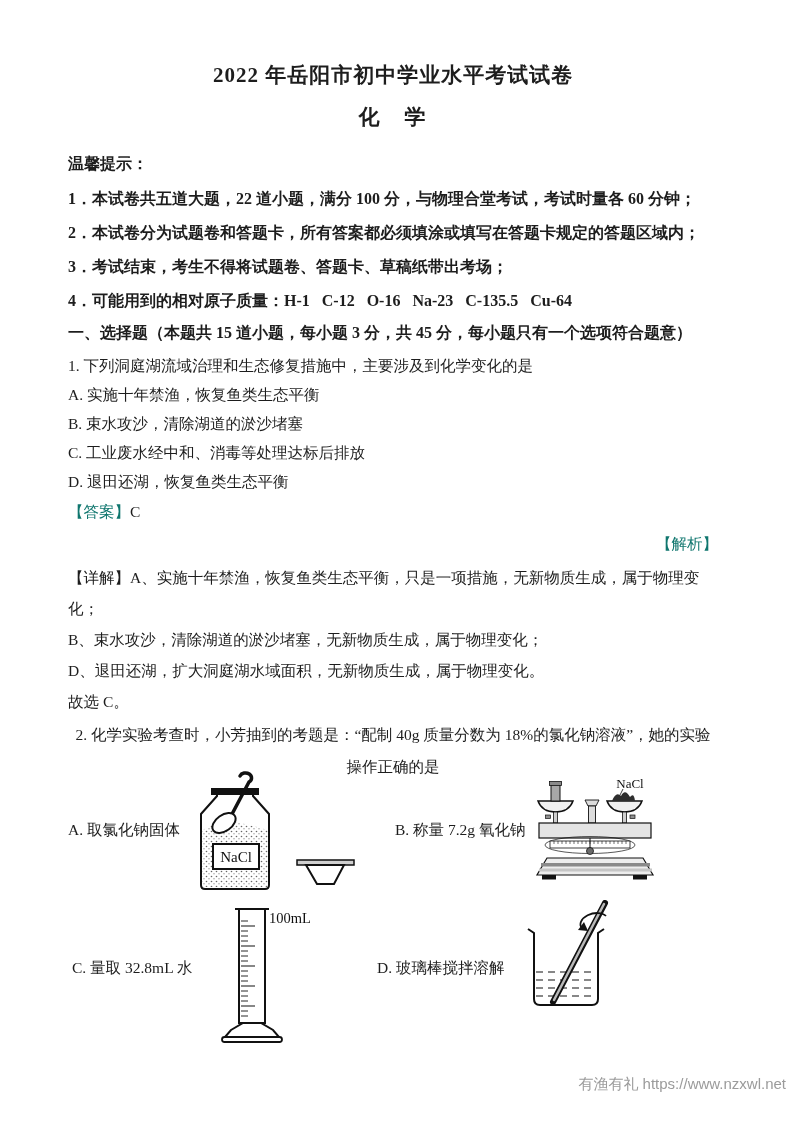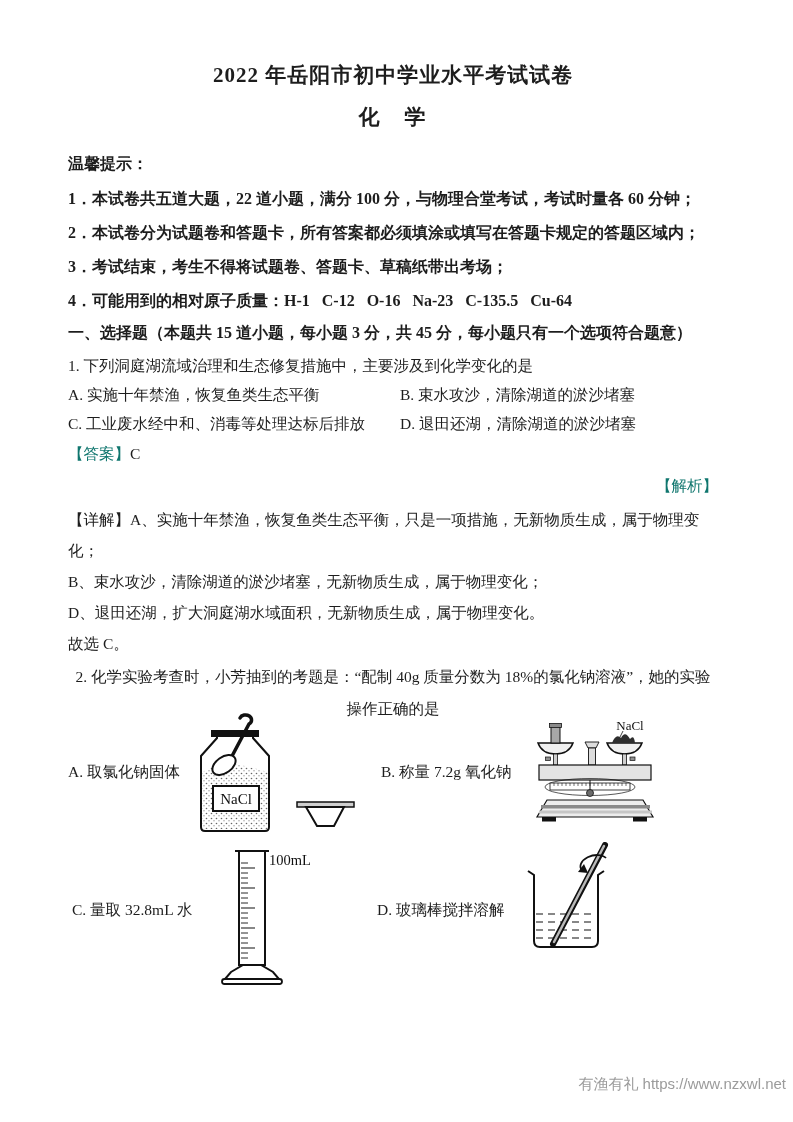--- a/index.html
+++ b/index.html
@@ -22,21 +22,21 @@
   .subject {
     margin:12px 0 0; font-size:21px; line-height:30px;
     text-align:center; font-weight:bold; letter-spacing:2px;
   }
   .notice-h { margin-top:20px; font-size:16px; font-weight:bold; line-height:24px; }
   .note { font-size:16px; font-weight:bold; line-height:34px; white-space:pre-wrap; }
   .note.first { margin-top:6px; }
   .section-h { font-size:16px; font-weight:bold; line-height:30px; white-space:pre-wrap; }
 
   .stem { line-height:28px; margin-top:4px; white-space:pre-wrap; }
-  .opt-row { display:flex; line-height:29px; }
+  .opt-row { display:flex; line-height:29px;flex-direction:column; }
   .opt-left { width:332px; }
   .opt-right { flex:1; }
 
   .ans-line { margin-top:2px; line-height:28px; }
   .accent { color:#0f766e; }
   .analysis { margin-top:4px; line-height:28px;text-align:right; }
   .detail { line-height:31px; white-space:pre-wrap; }
   .detail.first { margin-top:4px; }
   .stem2 { margin-top:2px; line-height:32px; white-space:pre-wrap;text-align:center; }
 
@@ -68,21 +68,21 @@
 
     <p class="section-h">一、选择题（本题共 15 道小题，每小题 3 分，共 45 分，每小题只有一个选项符合题意）</p>
 
     <p class="stem">1. 下列洞庭湖流域治理和生态修复措施中，主要涉及到化学变化的是</p>
     <div class="opt-row">
       <span class="opt-left">A. 实施十年禁渔，恢复鱼类生态平衡</span>
       <span class="opt-right">B. 束水攻沙，清除湖道的淤沙堵塞</span>
     </div>
     <div class="opt-row">
       <span class="opt-left">C. 工业废水经中和、消毒等处理达标后排放</span>
-      <span class="opt-right">D. 退田还湖，清除湖道的淤沙堵塞</span>
+      <span class="opt-right">D. 退田还湖，恢复鱼类生态平衡</span>
     </div>
 
     <p class="ans-line">
       <span class="accent">【答案】</span><span>C</span>
     </p>
     <p class="analysis accent">【解析】</p>
 
     <p class="detail first"><span>【详解】</span><span>A、实施十年禁渔，恢复鱼类生态平衡，只是一项措施，无新物质生成，属于物理变化；</span></p>
     <p class="detail">B、束水攻沙，清除湖道的淤沙堵塞，无新物质生成，属于物理变化；</p>
     <p class="detail">D、退田还湖，扩大洞庭湖水域面积，无新物质生成，属于物理变化。</p>
@@ -111,21 +111,21 @@
         <path d="M46,46 L64,12 A6,5 0 1 0 55,6" fill="none" stroke="#111" stroke-width="3.5" stroke-linecap="round"></path>
         <ellipse cx="39" cy="53" rx="13" ry="8" transform="rotate(-35 39 53)" fill="#fff" stroke="#111" stroke-width="2"></ellipse>
 
         <rect x="28" y="74" width="46" height="25" fill="#fff" stroke="#111" stroke-width="2"></rect>
         <text x="51" y="92" font-size="15" text-anchor="middle">NaCl</text>
 
         <rect x="112" y="90" width="57" height="5" fill="#cfcfcf" stroke="#111" stroke-width="1.5"></rect>
         <path d="M121,95 L159,95 L149,114 L132,114 Z" fill="#fff" stroke="#111" stroke-width="2"></path>
       </svg>
 
-      <span class="fig-label" style="left:313px;top:52px">B. 称量 7.2g 氧化钠</span>
+      <span class="fig-label" style="left:327px;top:52px">B. 称量 7.2g 氧化钠</span>
 
       <svg class="fig" style="left:465px;top:8px" width="125" height="107" viewBox="0 0 125 107">
         <text x="97" y="13" font-size="13" text-anchor="middle">NaCl</text>
         <line x1="90" y1="14" x2="86" y2="22" stroke="#111" stroke-width="0.8"></line>
 
         <path d="M5,26 L40,26 Q36,37 22.5,37 Q9,37 5,26 Z" fill="#f0f0f0" stroke="#111" stroke-width="1.5"></path>
         <path d="M74,26 L109,26 Q105,37 91.5,37 Q78,37 74,26 Z" fill="#f0f0f0" stroke="#111" stroke-width="1.5"></path>
 
         <rect x="18" y="9" width="9" height="17" fill="#a8a8a8" stroke="#111" stroke-width="1"></rect>
         <rect x="16.5" y="6.5" width="12" height="4" fill="#8a8a8a" stroke="#111" stroke-width="0.8"></rect>

